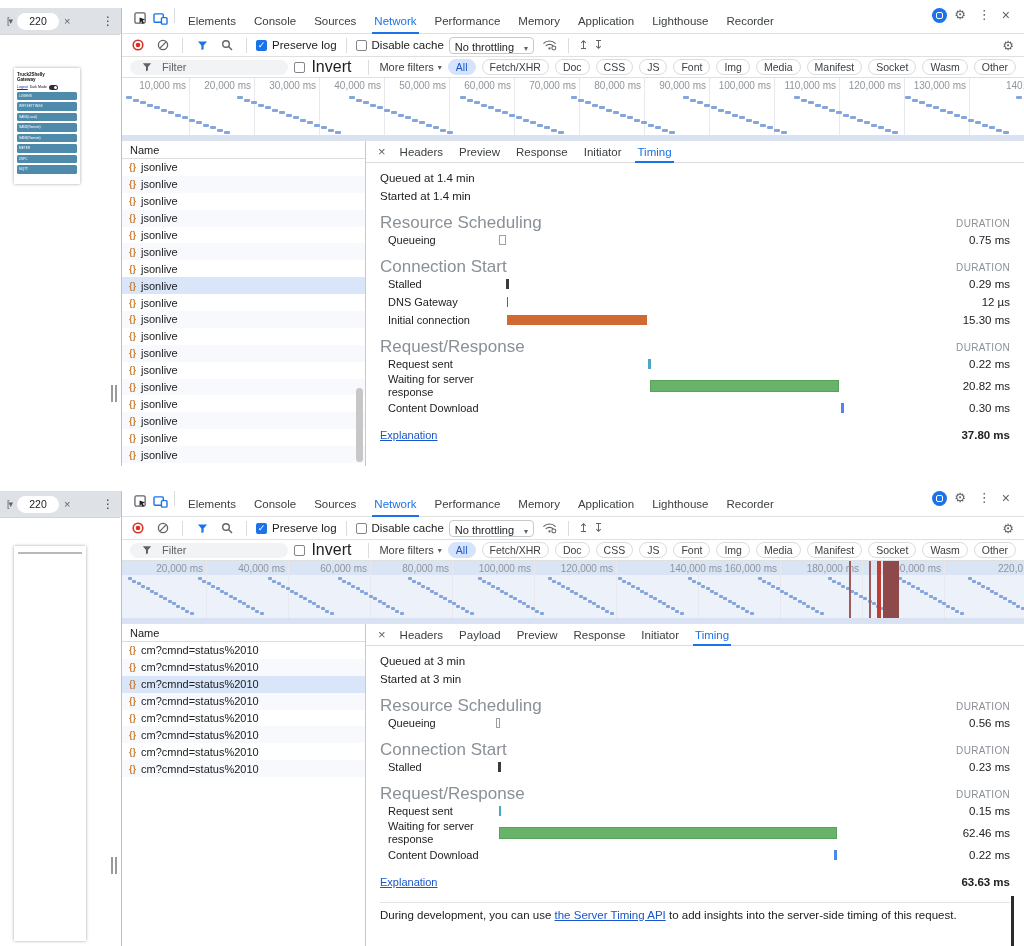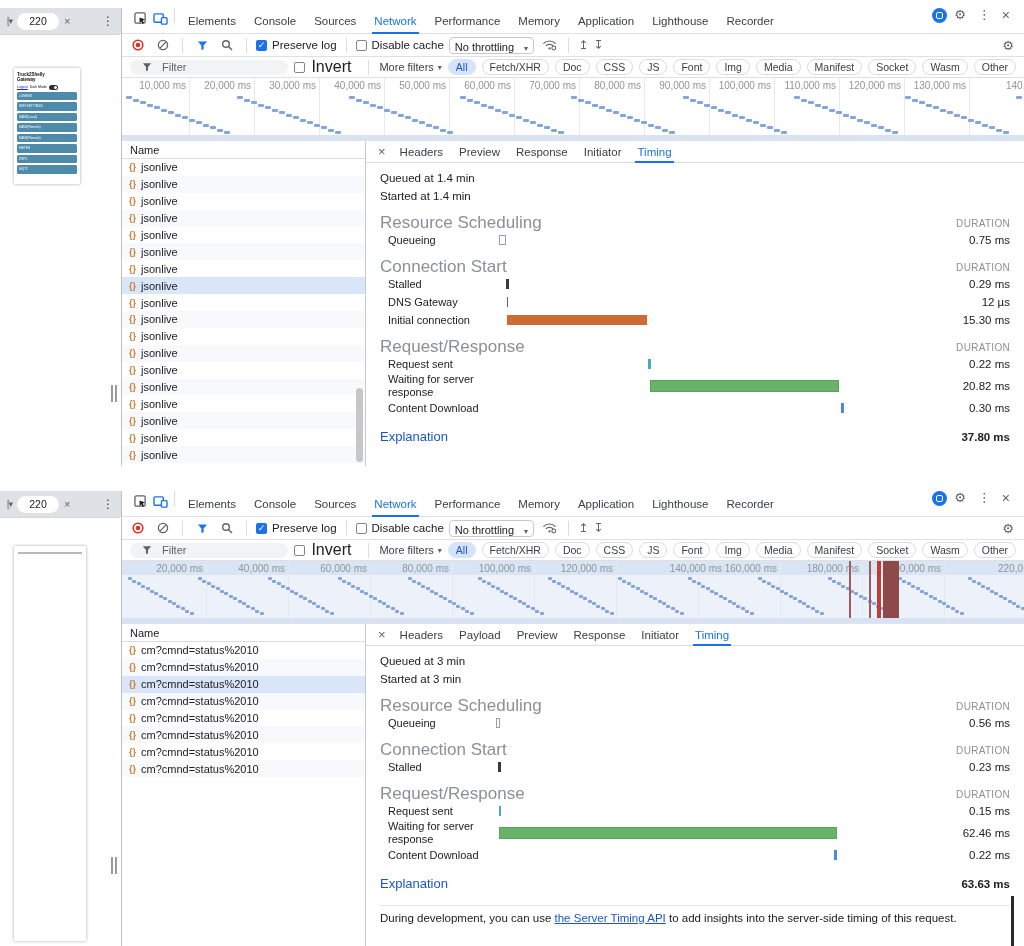--- a/index.html
+++ b/index.html
@@ -77,21 +77,21 @@
   .tvalue{width:74px;text-align:right;font-size:11.5px;white-space:nowrap}
   .tb{position:absolute;top:2px;height:10px}
   .tb.queueing{background:#fff;border:1px solid #9aa0a6}
   .tb.stalled{background:#3a3a3a}
   .tb.dns{background:#5f6368}
   .tb.orange{background:#cf6a33}
   .tb.teal{background:#49a8c5}
   .tb.green{background:#68b369;border:1px solid #59a25b;height:12px;top:1px}
   .tb.blue{background:#4e86ec}
   .exprow{display:flex;justify-content:space-between;align-items:center;margin-top:12px}
-  .explink{color:#1a56c9;font-size:13px}
+  .explink{color:#1a56c9;text-decoration:underline;font-size:11px}
   .total{font-weight:bold;font-size:11.5px;width:74px;text-align:right}
   .divider{height:1px;background:#e4e4e4;margin-top:14px}
   .note{margin-top:6px;font-size:11.5px;white-space:nowrap}
   .note .nlink{color:#1a56c9;text-decoration:underline}
   .handle{position:absolute;width:8px;display:flex;gap:2px}
   .handle i{display:block;width:2px;height:17px;background:#9a9a9a}
   .darkscroll{position:absolute;width:3px;background:#2a2a2a}
 </style>
 </head>
 <body>

